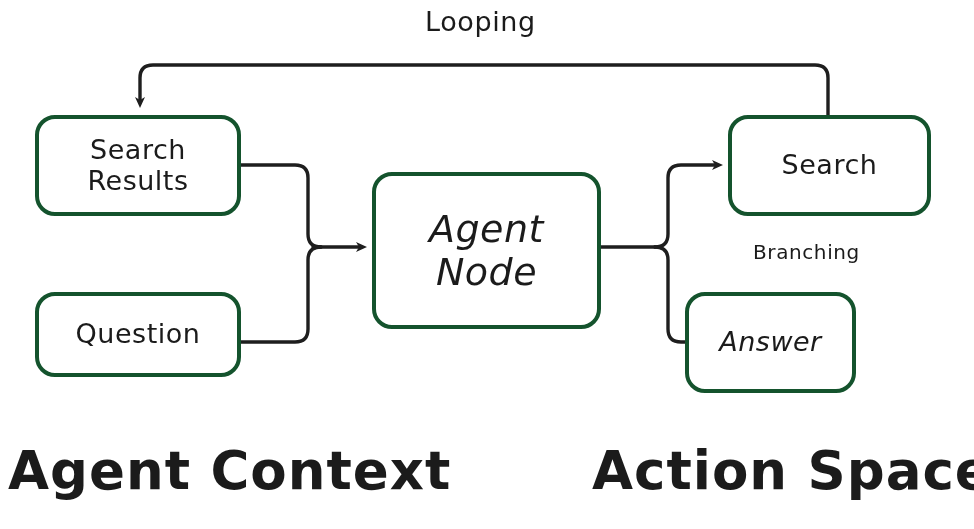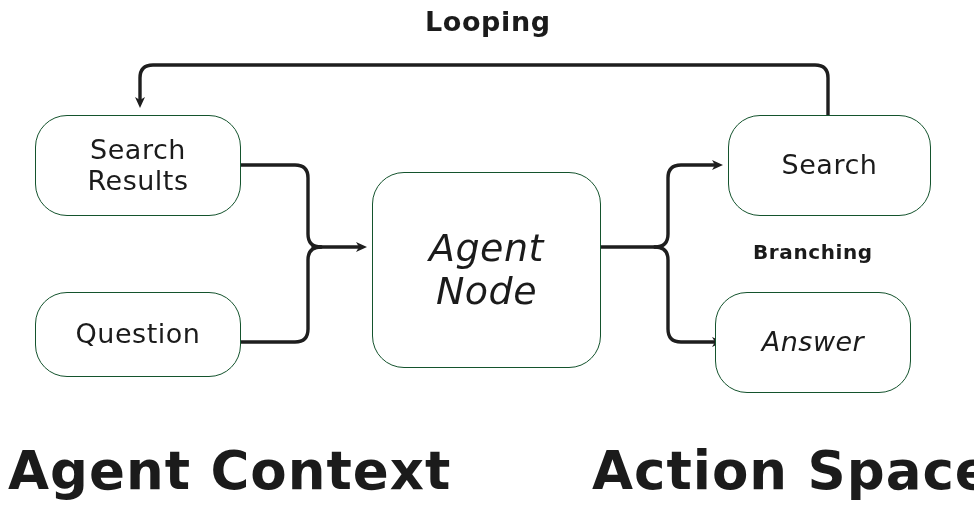--- a/index.html
+++ b/index.html
@@ -20,59 +20,59 @@
   #diagram-svg {
     position: absolute;
     top: 0;
     left: 0;
     width: 974px;
     height: 529px;
   }
   .node-box {
     position: absolute;
     box-sizing: border-box;
-    border: 1px solid #14532d;
-    border-radius: 32px;
+    border: 4px solid #14532d;
+    border-radius: 20px;
     background: #ffffff;
     display: flex;
     align-items: center;
     justify-content: center;
     text-align: center;
   }
   .node-label {
     color: #1b1b1b;
     font-family: "DejaVu Sans", sans-serif;
     font-weight: 500;
     letter-spacing: 0.5px;
     line-height: 1.12;
     white-space: pre-line;
   }
   .edge-label {
     position: absolute;
     color: #1b1b1b;
     font-family: "DejaVu Sans", sans-serif;
-    font-weight: 700;
+    font-weight: 400;
     letter-spacing: 0.6px;
     white-space: nowrap;
   }
   .group-label {
     position: absolute;
     color: #1b1b1b;
     font-family: "DejaVu Sans", sans-serif;
     font-weight: 700;
     letter-spacing: 1px;
     white-space: nowrap;
   }
 
   
   #box-search-results { left: 35px;  top: 115px; width: 206px; height: 101px; }
   #box-question       { left: 35px;  top: 292px; width: 206px; height: 85px; }
-  #box-agent-node     { left: 372px; top: 172px; width: 229px; height: 196px; }
+  #box-agent-node     { left: 372px; top: 172px; width: 229px; height: 157px; }
   #box-search         { left: 728px; top: 115px; width: 203px; height: 101px; }
-  #box-answer         { left: 715px; top: 292px; width: 196px; height: 101px; }
+  #box-answer         { left: 685px; top: 292px; width: 171px; height: 101px; }
 
   #box-search-results .node-label { font-size: 27px; }
   #box-question .node-label       { font-size: 27px; }
   #box-search .node-label         { font-size: 27px; }
   #box-answer .node-label         { font-size: 27px; font-style: italic; }
   #box-agent-node .node-label     { font-size: 38px; font-style: italic; }
 
   #label-looping   { left: 425px; top: 6px;   font-size: 27px; }
   #label-branching { left: 753px; top: 240px; font-size: 20px; }
 

